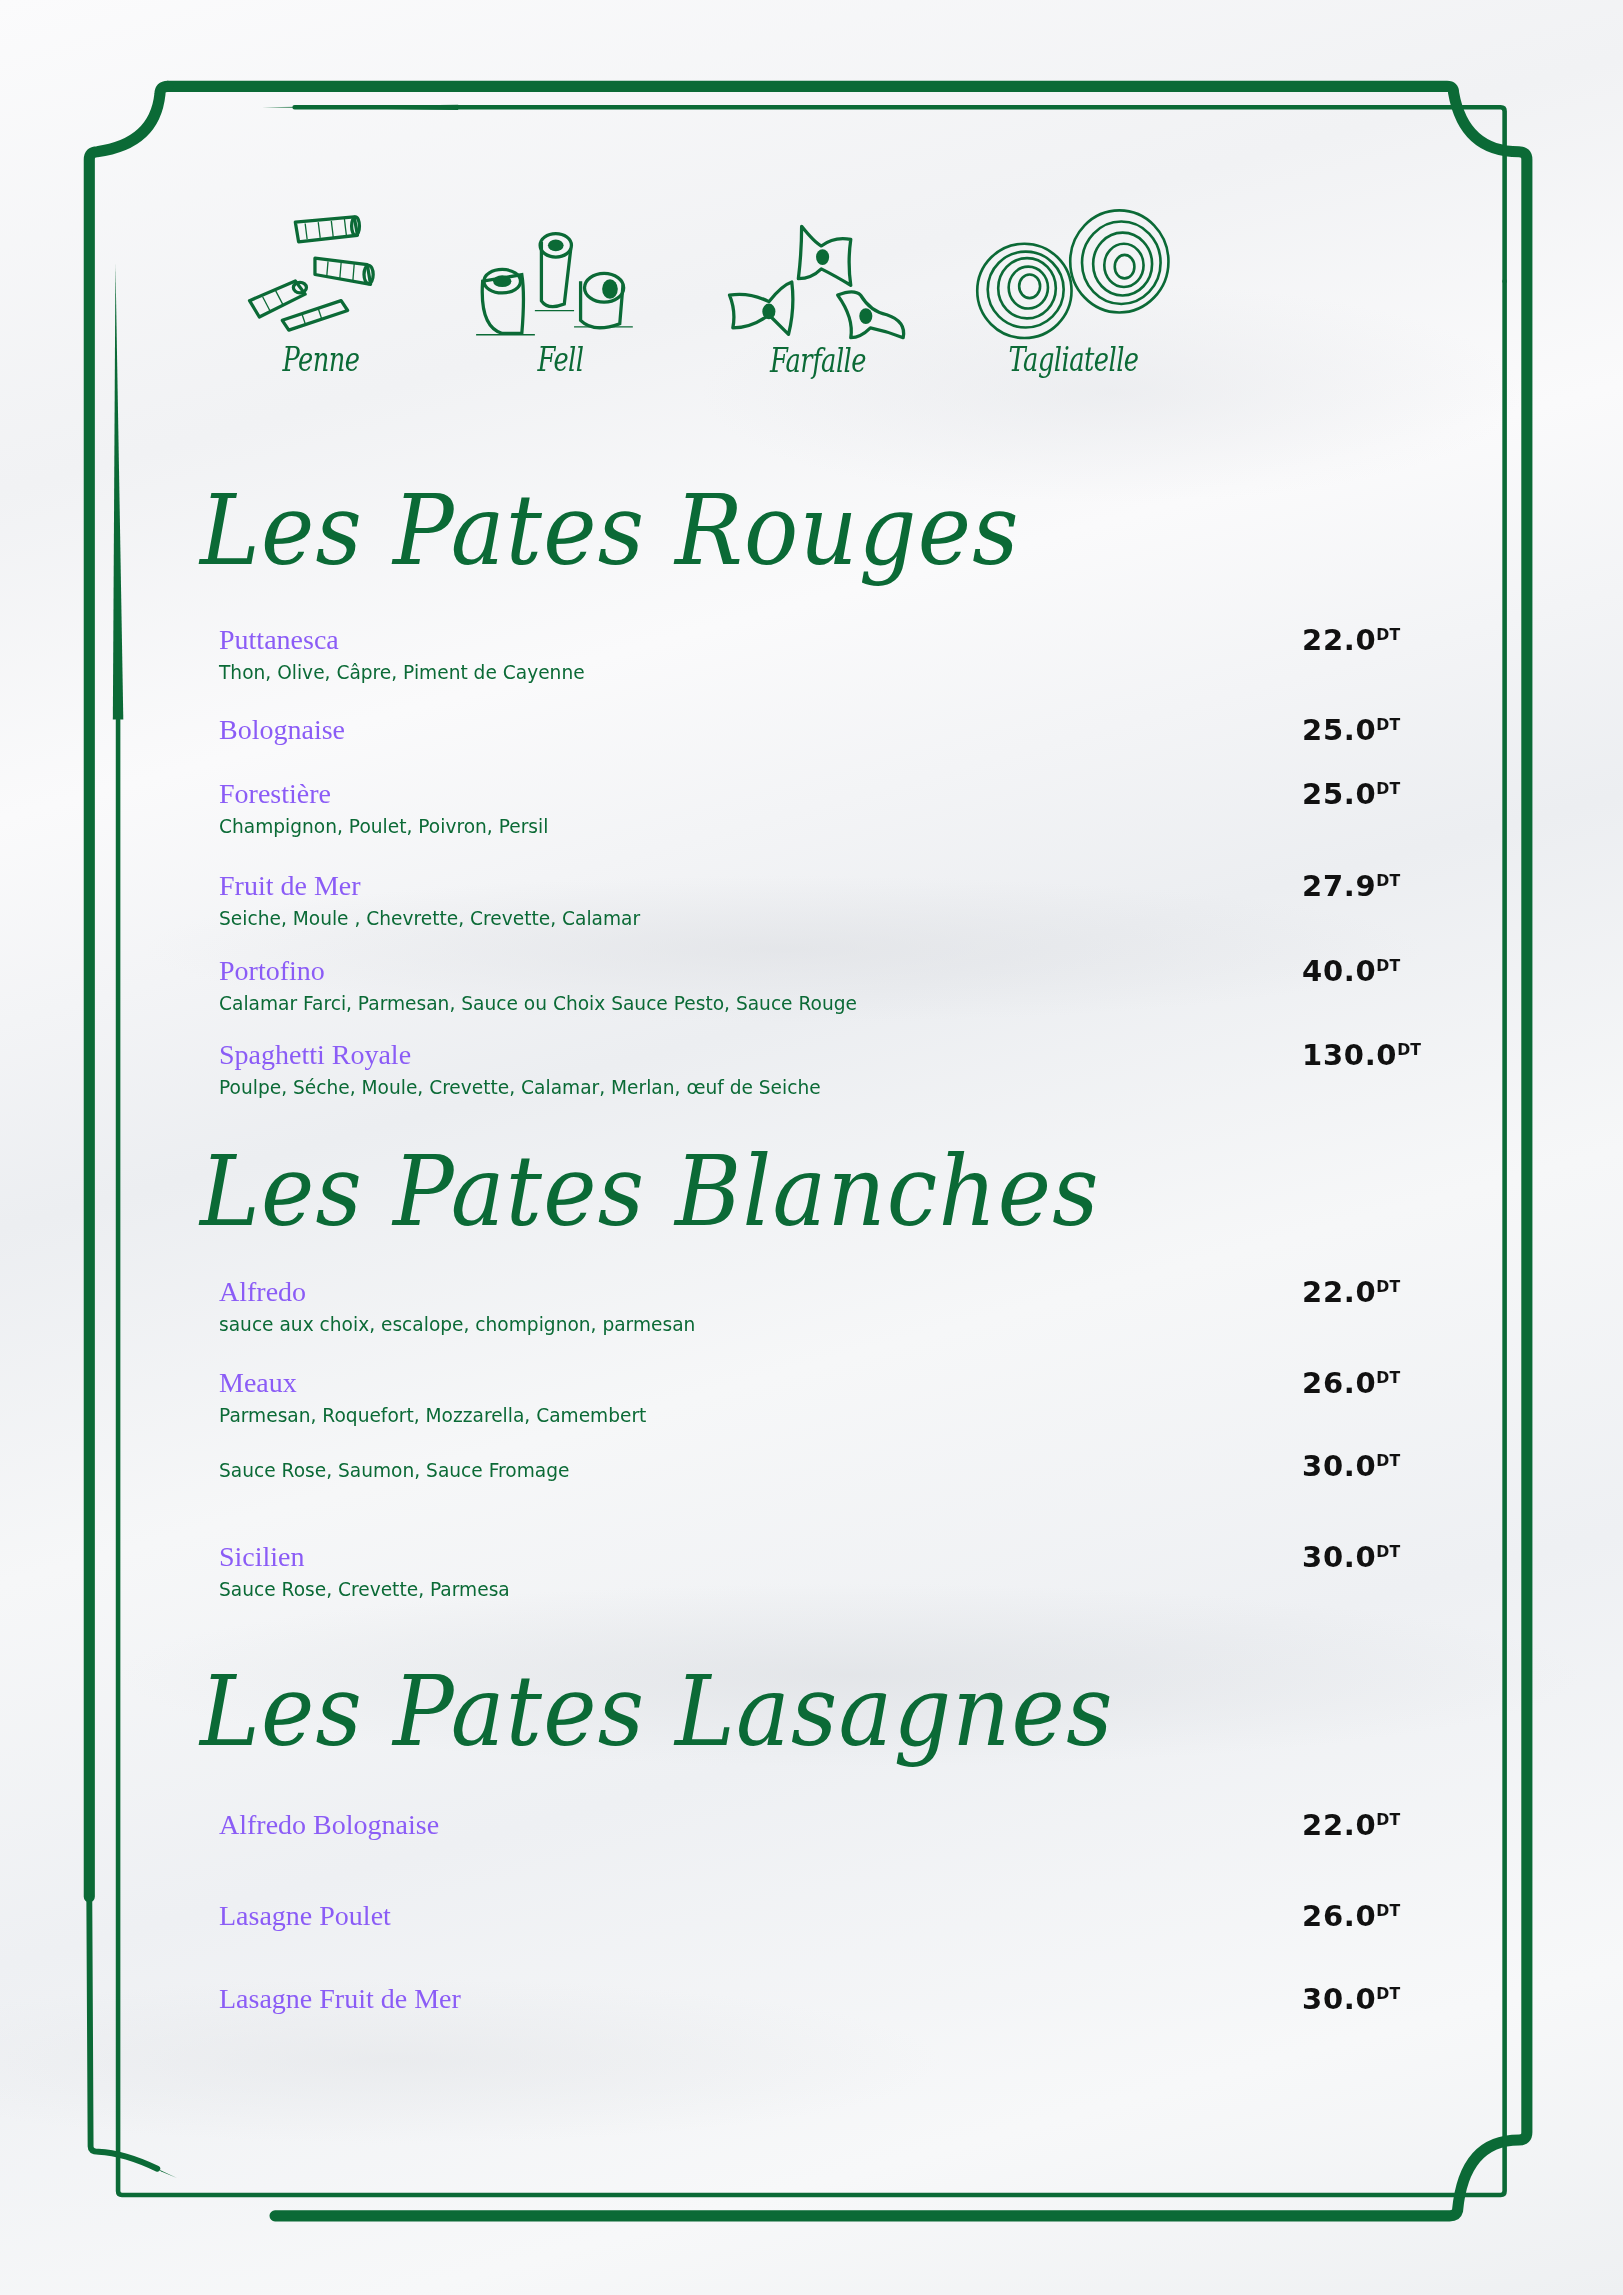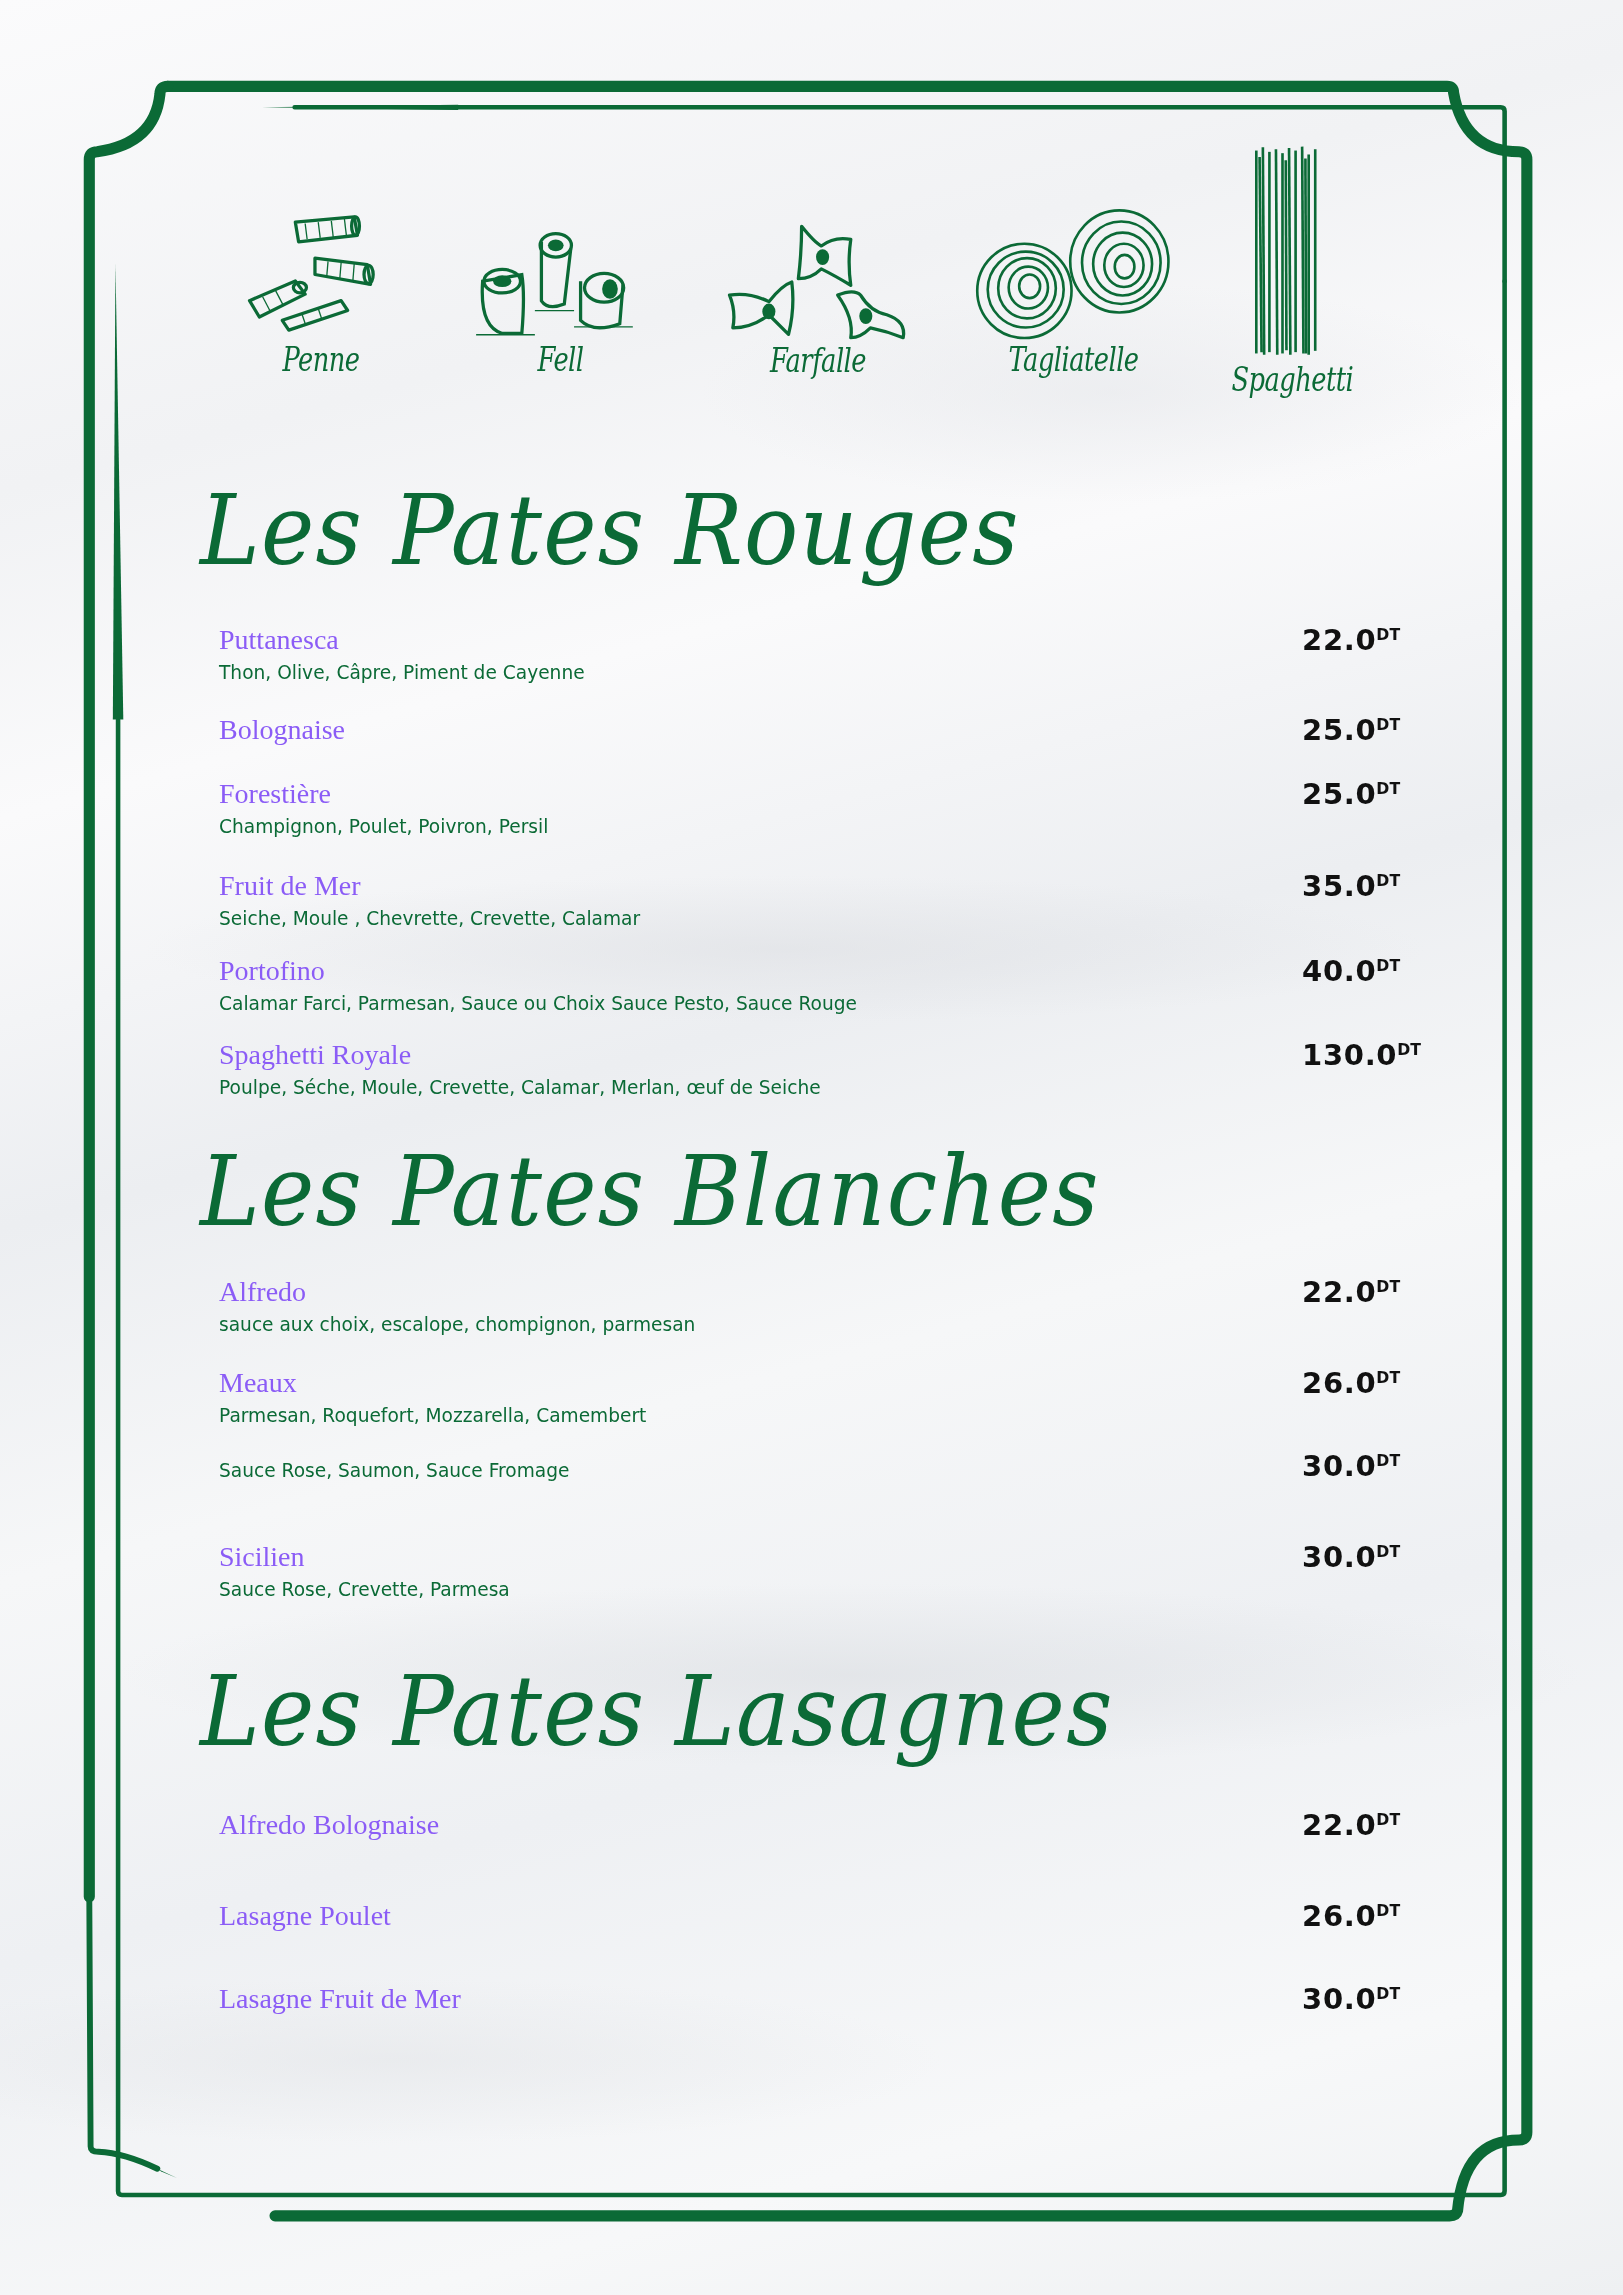--- a/index.html
+++ b/index.html
@@ -157,40 +157,20 @@
       </g>
       <g fill="#0b6a36">
           <ellipse cx="152" cy="52" rx="10" ry="12"></ellipse>
           <ellipse cx="70" cy="135" rx="10" ry="12"></ellipse>
           <ellipse cx="218" cy="142" rx="10" ry="12"></ellipse>
         </g>
     </svg>
     <span class="pasta-label">Farfalle</span>
   </div>
 
-  <div class="pasta" style="left:981px; top:0; width:131px;">
-    <svg width="105" height="216" viewBox="0 0 160 330">
-      <g stroke="#0b6a36" stroke-width="4" fill="none">
-        <line x1="40" y1="10" x2="40" y2="320"></line>
-          <line x1="50" y1="5" x2="52" y2="322"></line>
-          <line x1="60" y1="12" x2="60" y2="318"></line>
-        <line x1="70" y1="8" x2="72" y2="322"></line>
-          <line x1="80" y1="14" x2="80" y2="320"></line>
-          <line x1="90" y1="6" x2="92" y2="322"></line>
-        <line x1="100" y1="10" x2="100" y2="318"></line>
-          <line x1="110" y1="4" x2="112" y2="320"></line>
-          <line x1="120" y1="16" x2="120" y2="322"></line>
-        <line x1="130" y1="8" x2="130" y2="316"></line>
-          <line x1="45" y1="20" x2="48" y2="318"></line>
-          <line x1="85" y1="25" x2="86" y2="315"></line>
-        <line x1="115" y1="22" x2="116" y2="320"></line>
-      </g>
-    </svg>
-    <span class="pasta-label">Spaghetti</span>
-  </div>
 </div>
 
 <h2 class="section-title" style="top:481px;">Les Pates Rouges</h2>
 
 <div class="item" style="top:626px;">
   <span class="item-name">Puttanesca</span>
   <span class="item-desc">Thon, Olive, Câpre, Piment de Cayenne</span>
   <span class="item-price"><span>22.0</span><sup>DT</sup></span>
 </div>
 <div class="item" style="top:716px;">
@@ -198,21 +178,21 @@
   <span class="item-price"><span>25.0</span><sup>DT</sup></span>
 </div>
 <div class="item" style="top:780px;">
   <span class="item-name">Forestière</span>
   <span class="item-desc">Champignon, Poulet, Poivron, Persil</span>
   <span class="item-price"><span>25.0</span><sup>DT</sup></span>
 </div>
 <div class="item" style="top:872px;">
   <span class="item-name">Fruit de Mer</span>
   <span class="item-desc">Seiche, Moule , Chevrette, Crevette, Calamar</span>
-  <span class="item-price"><span>35.0</span><sup>DT</sup></span>
+  <span class="item-price"><span>27.9</span><sup>DT</sup></span>
 </div>
 <div class="item" style="top:957px;">
   <span class="item-name">Portofino</span>
   <span class="item-desc">Calamar Farci, Parmesan, Sauce ou Choix Sauce Pesto, Sauce Rouge</span>
   <span class="item-price"><span>40.0</span><sup>DT</sup></span>
 </div>
 <div class="item" style="top:1041px;">
   <span class="item-name">Spaghetti Royale</span>
   <span class="item-desc">Poulpe, Séche, Moule, Crevette, Calamar, Merlan, œuf de Seiche</span>
   <span class="item-price"><span>130.0</span><sup>DT</sup></span>

